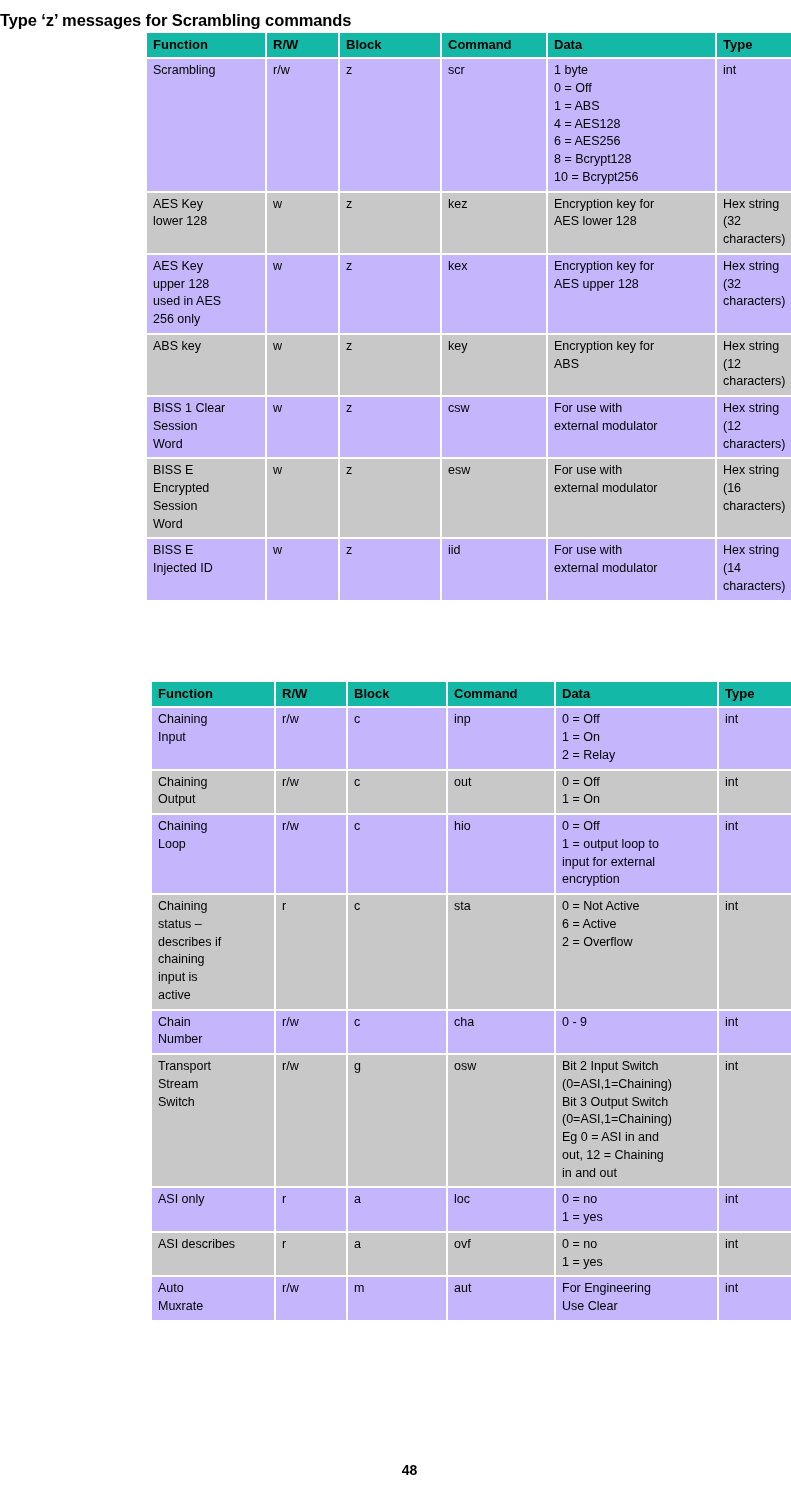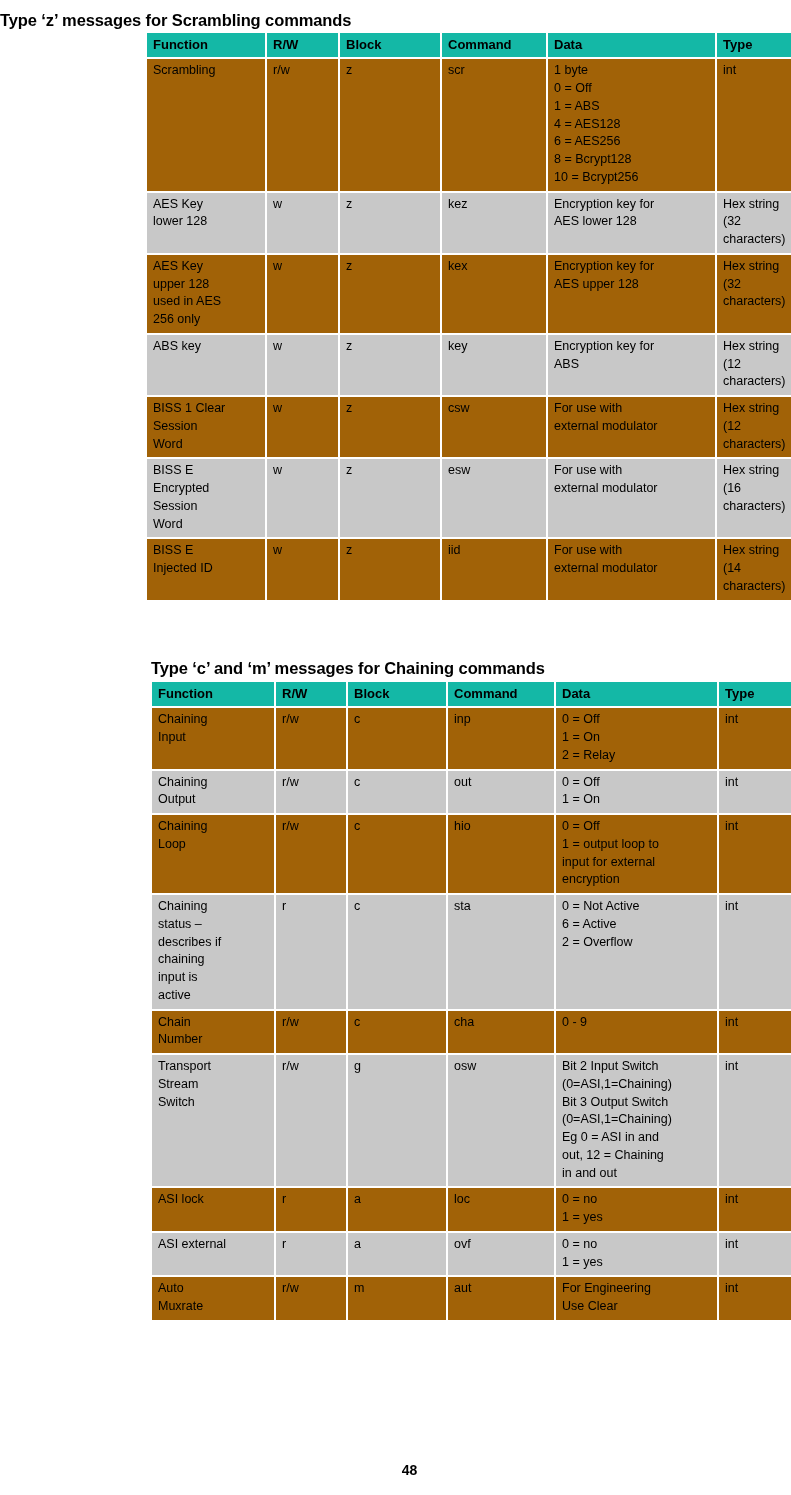--- a/index.html
+++ b/index.html
@@ -54,21 +54,21 @@
     font-weight: normal;
   }
   .tbl thead th {
     background: #14b8a6;
     font-weight: bold;
     font-size: 13px;
     padding-top: 3px;
     padding-bottom: 3px;
   }
   .row-dark td { background: #c8c8c8; }
-  .row-light td { background: #a16207; }
+  .row-light td { background: #c4b5fd; }
 
   
   #table-scrambling {
     left: 145px;
     top: 31px;
     width: 648px;
   }
   #table-scrambling col.c0 { width: 118px; }
   #table-scrambling col.c1 { width: 71px;  }
   #table-scrambling col.c2 { width: 100px; }
@@ -214,21 +214,20 @@
         <td class="cell-lines">iid</td>
         <td class="cell-lines">For use with
 external modulator</td>
         <td class="cell-lines">Hex string
 (14
 characters)</td>
       </tr>
     </tbody>
   </table>
 
-  <h1 class="sec-title" id="title-2">Type ‘c’ and ‘m’ messages for Chaining commands</h1>
 
   <table class="tbl" id="table-chaining">
     <colgroup>
       <col class="c0">
         <col class="c1">
         <col class="c2">
       <col class="c3">
         <col class="c4">
         <col class="c5">
     </colgroup>
@@ -310,30 +309,30 @@
         <td class="cell-lines">Bit 2 Input Switch
 (0=ASI,1=Chaining)
 Bit 3 Output Switch
 (0=ASI,1=Chaining)
 Eg 0 = ASI in and
 out, 12 = Chaining
 in and out</td>
         <td class="cell-lines">int</td>
       </tr>
       <tr class="row-light">
-        <td class="cell-lines">ASI lock</td>
+        <td class="cell-lines">ASI only</td>
         <td class="cell-lines">r</td>
         <td class="cell-lines">a</td>
         <td class="cell-lines">loc</td>
         <td class="cell-lines">0 = no
 1 = yes</td>
         <td class="cell-lines">int</td>
       </tr>
       <tr class="row-dark">
-        <td class="cell-lines">ASI external</td>
+        <td class="cell-lines">ASI describes</td>
         <td class="cell-lines">r</td>
         <td class="cell-lines">a</td>
         <td class="cell-lines">ovf</td>
         <td class="cell-lines">0 = no
 1 = yes</td>
         <td class="cell-lines">int</td>
       </tr>
       <tr class="row-light">
         <td class="cell-lines">Auto
 Muxrate</td>

